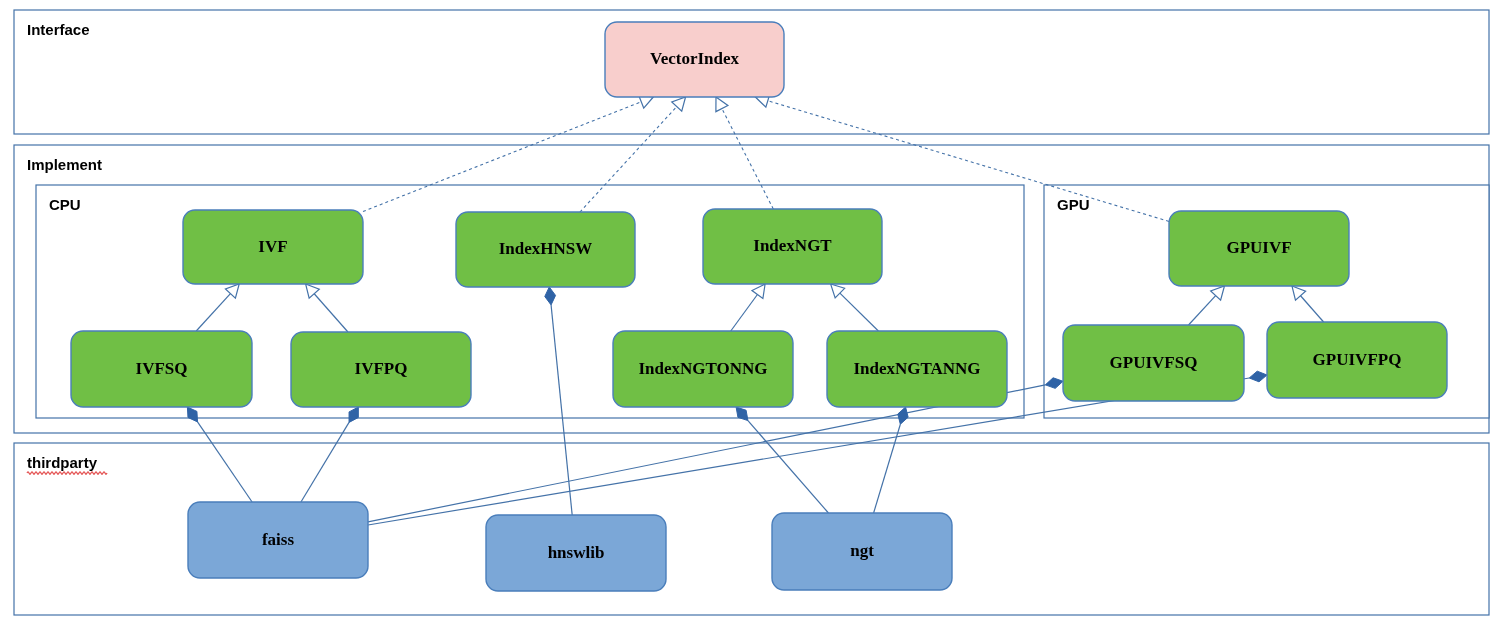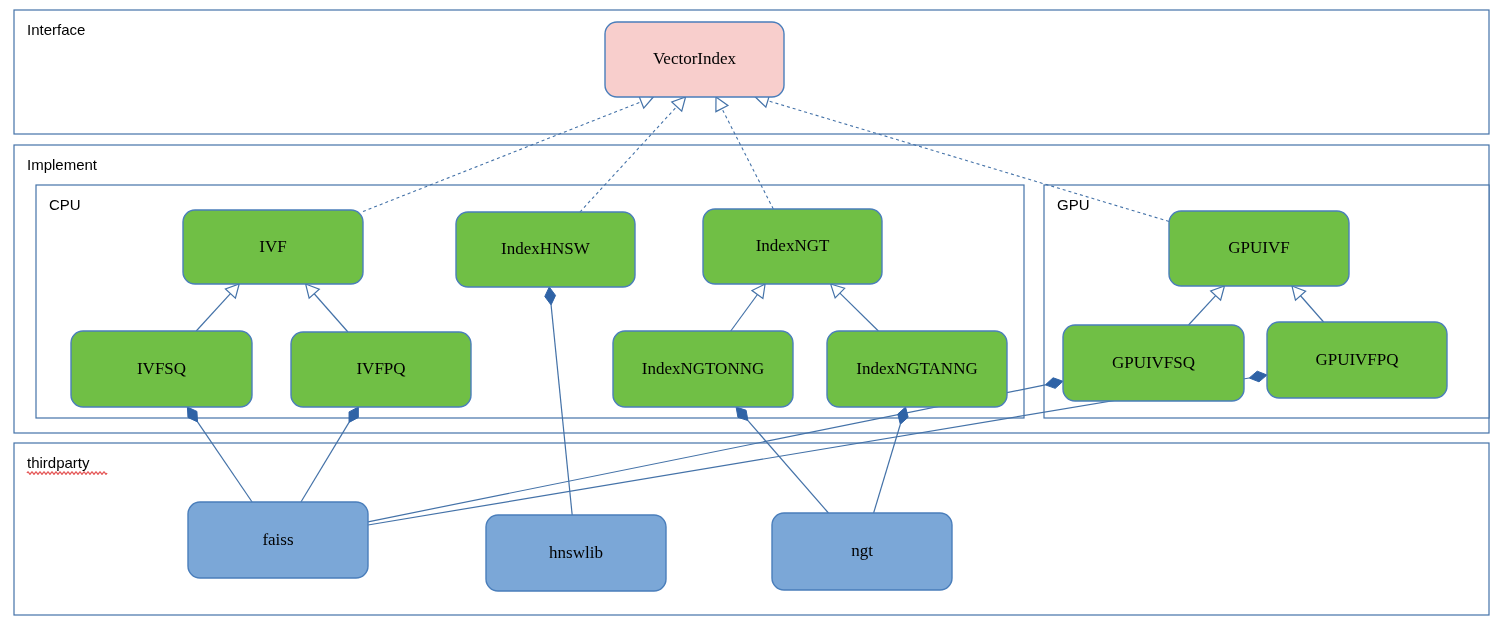--- a/index.html
+++ b/index.html
@@ -7,20 +7,21 @@
     padding: 0;
     background: #ffffff;
   }
   #canvas-wrap {
     position: relative;
     width: 1503px;
     height: 628px;
     background: #ffffff;
     overflow: hidden;
     font-family: "Liberation Serif", "DejaVu Serif", serif;
+    font-weight: bold;
   }
   svg#diagram {
     position: absolute;
     left: 0;
     top: 0;
     width: 1503px;
     height: 628px;
     display: block;
   }
   .group-label {

